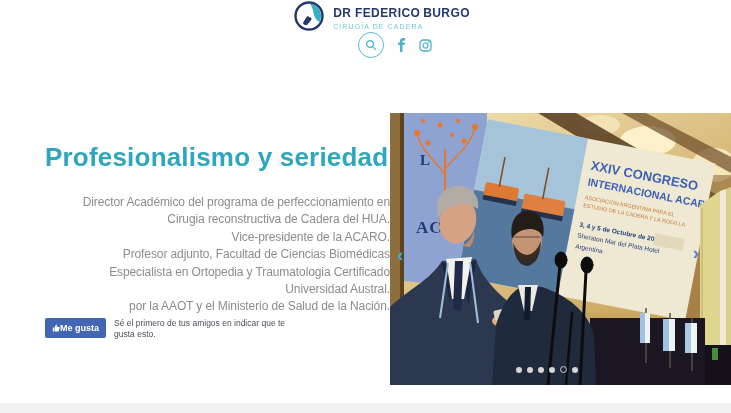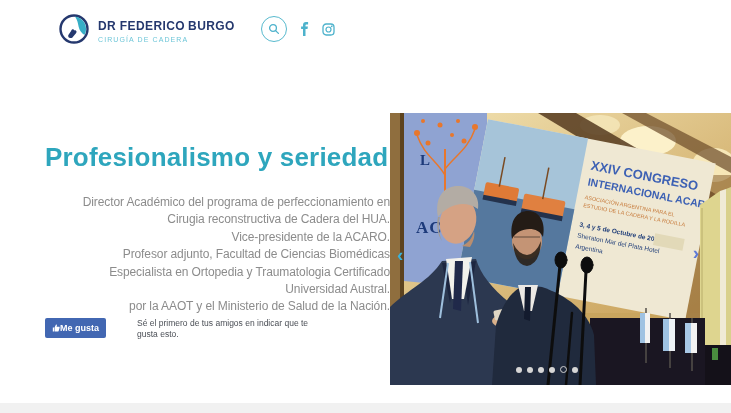--- a/index.html
+++ b/index.html
@@ -2,21 +2,21 @@
 <html><head>
 <meta charset="utf-8">
 <style>
   * { margin:0; padding:0; box-sizing:border-box; }
   html,body { width:731px; height:413px; background:#fff; overflow:hidden;
               font-family:"Liberation Sans", sans-serif; }
   .page { position:relative; width:731px; height:413px; background:#fff; }
 
   
   .header { position:absolute; top:0; left:0; width:731px; height:58px;
-            display:flex; align-items:center; padding:0 26px 0 58px; background:#fff; }
+            display:flex; align-items:center; padding:0 26px 0 58px; background:#fff;flex-direction:column; }
   .logo { display:flex; align-items:center; gap:8px; text-decoration:none; cursor:pointer; }
   .logo-mark { width:32px; height:32px; flex:0 0 auto; }
   .logo-title { font-size:12px; letter-spacing:.4px; color:#25386e; font-weight:600; white-space:nowrap; }
   .logo-title b { font-weight:800; margin-left:3px; }
   .logo-subtitle { font-size:7px; letter-spacing:1.1px; color:#6ec6d8; margin-top:2px; white-space:nowrap; }
   .nav { margin-left:auto; display:flex; align-items:center; gap:32px; }
   .nav a { font-size:11px; color:#58bace; text-decoration:none; letter-spacing:.4px; cursor:pointer; }
   .header-icons { display:flex; align-items:center; gap:13px; margin-left:26px; }
   .search-btn { width:26px; height:26px; border:1px solid #58bace; border-radius:50%;
                 display:flex; align-items:center; justify-content:center; cursor:pointer; }
@@ -25,21 +25,21 @@
   
   .intro { position:absolute; left:45px; top:142px; width:345px; }
   .intro h1 { font-size:26px; font-weight:700; color:#2ea6bd; letter-spacing:.2px; }
   .body-text { margin-top:21px;text-align:right; }
   .body-text div { font-size:12px; line-height:17.4px; color:#8c8c8c; white-space:nowrap; letter-spacing:-.1px; }
 
   .fb-widget { position:absolute; left:45px; top:318px; display:flex; align-items:flex-start; gap:8px; }
   .fb-like-btn { display:inline-flex; align-items:center; background:#4267b2; color:#fff;
                  border:none; border-radius:2px; font-size:9px; font-weight:bold;
                  padding:10px 7px; height:17px; cursor:pointer; font-family:"Liberation Sans",sans-serif; }
-  .fb-caption { font-size:8.5px; line-height:10.5px; color:#4b4f56; width:178px;margin-left:23px; }
+  .fb-caption { font-size:8.5px; line-height:10.5px; color:#4b4f56; width:178px; }
 
   
   .carousel { position:absolute; left:390px; top:113px; width:341px; height:272px; overflow:hidden; }
   .carousel svg.photo { position:absolute; inset:0; width:100%; height:100%; display:block; }
   .car-arrow { position:absolute; background:none; border:none; font-size:19px; font-weight:bold;
                line-height:1; cursor:pointer; padding:2px 4px; }
   .car-prev { left:3px; top:130px; color:#3bb2da; }
   .car-next { right:28px; top:128px; color:#5f7ad6; }
   .dots { position:absolute; left:126px; bottom:12px; display:flex; gap:5px; align-items:center; }
   .dot { width:6px; height:6px; border-radius:50%; cursor:pointer; }

